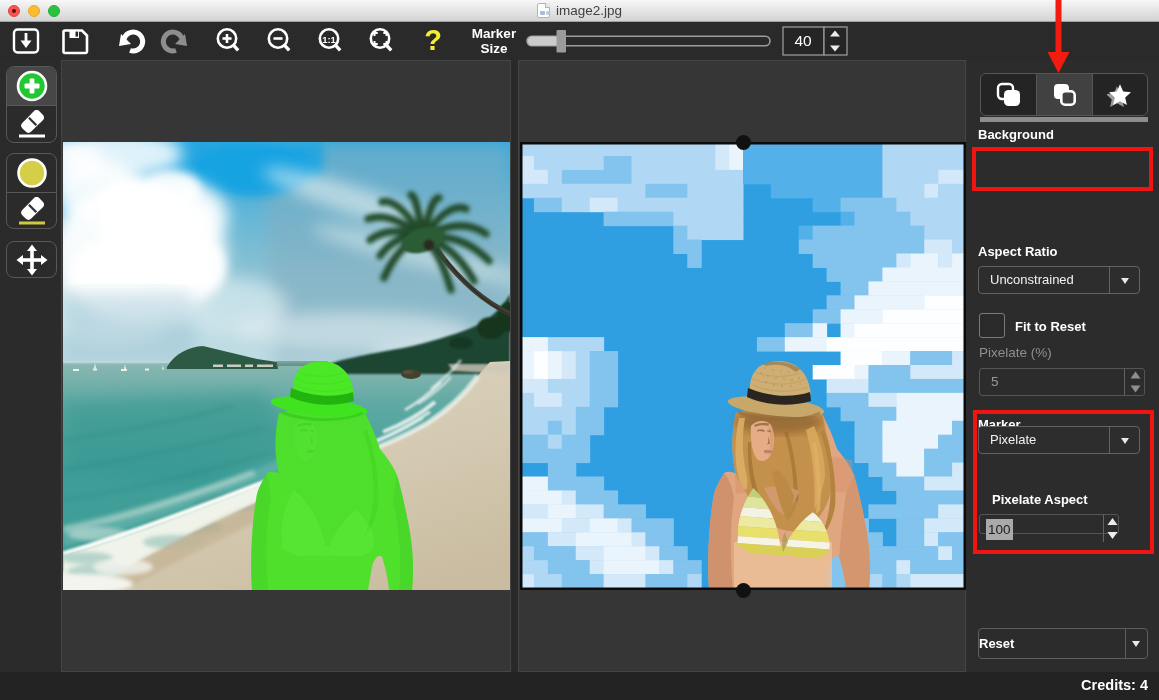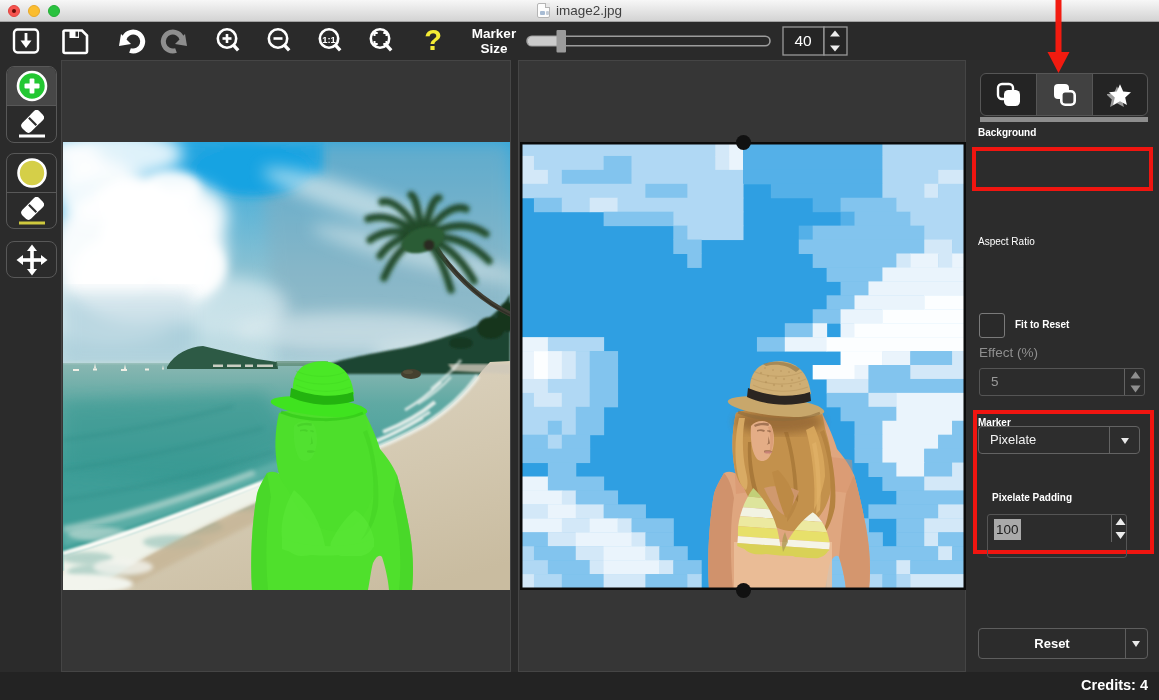--- a/index.html
+++ b/index.html
@@ -23,21 +23,21 @@
 #canvR{left:518px;width:448px}
 .photo{position:absolute}
 
 #rsb{left:966px;top:60px;width:193px;height:612px;background:#2c2c2c}
 #tabbar{position:absolute;left:14px;top:13px;width:168px;height:43px;border:1px solid #565656;border-radius:6px;display:flex;overflow:hidden;background:#242424}
 .tab{width:56px;height:100%;position:relative}
 .tab.sel{background:#414141}
 .tab + .tab{border-left:1px solid #565656}
 .tab svg{position:absolute;left:50%;top:50%;transform:translate(-50%,-50%)}
 #tabunder{position:absolute;left:14px;top:56.5px;width:168px;height:5px;background:#8d8d8d}
-.lbl{position:absolute;left:12px;color:#fff;font-size:10px;font-weight:bold}
+.lbl{position:absolute;left:12px;color:#fff;font-size:13px;font-weight:bold}
 .dd{position:absolute;left:12px;width:162px;height:28px;border:1px solid #636363;border-radius:4px;background:#2d2d2d;color:#f2f2f2;font-size:13px;line-height:26px;padding-left:11px}
 .ddsep{position:absolute;right:29px;top:0;width:1px;height:100%;background:#636363}
 .caret{position:absolute;right:10px;top:11px;width:0;height:0;border-left:4.5px solid transparent;border-right:4.5px solid transparent;border-top:6px solid #e8e8e8}
 .redbox{position:absolute;border:4px solid #f01510}
 
 .handle{position:absolute;width:15px;height:15px;border-radius:50%;background:#111}
 
 #bottom{left:0;top:672px;width:1159px;height:28px;background:#232323}
 #credits{position:absolute;right:11px;top:5px;color:#fff;font-weight:bold;font-size:14.5px}
 </style></head><body>
@@ -638,41 +638,42 @@
       <div class="tab">
         <svg width="26" height="26" viewBox="0 0 26 26">
           <path d="M13,2.2 L16.2,9.4 L24,10.2 L18.2,15.4 L19.9,23.1 L13,19.2 L6.1,23.1 L7.8,15.4 L2,10.2 L9.8,9.4 Z" transform="translate(-3,2)" fill="#9c9c9c"></path>
           <path d="M13,2.2 L16.2,9.4 L24,10.2 L18.2,15.4 L19.9,23.1 L13,19.2 L6.1,23.1 L7.8,15.4 L2,10.2 L9.8,9.4 Z" fill="#fff"></path>
         </svg>
       </div>
     </div>
     <div id="tabunder"></div>
     <div class="lbl" style="top:67px">Background</div>
     <div class="redbox" style="left:6px;top:86.5px;width:181px;height:44px"></div>
-    <div class="lbl" style="top:176px;font-weight:400">Aspect Ratio</div>
+    <div class="lbl" style="top:184px;font-weight:700">Aspect Ratio</div>
+    <div class="dd" style="top:206px">Unconstrained<div class="ddsep"></div><div class="caret"></div></div>
     <div class="abs" style="left:13px;top:253px;width:26px;height:25px;border:1.5px solid #7a7a7a;border-radius:3px;background:#2a2a2a"></div>
     <div class="lbl" style="left:49px;top:259px">Fit to Reset</div>
-    <div class="abs" style="left:13px;top:285px;color:#8f8f8f;font-size:13.5px">Effect (%)</div>
+    <div class="abs" style="left:13px;top:285px;color:#8f8f8f;font-size:13.5px">Pixelate (%)</div>
     <div class="abs" style="left:13px;top:308px;width:166px;height:28px;border:1px solid #555;border-radius:3px;color:#9a9a9a;font-size:13.5px;line-height:26px;padding-left:11px">5<div class="abs" style="left:144px;top:0px;width:21px;height:26px;border-left:1px solid #636363"><svg width="21" height="26">
           <path d="M5.5 9.5 L15.5 9.5 L10.5 2.5 Z" fill="#8f8f8f"></path>
           <path d="M5.5 16.5 L15.5 16.5 L10.5 23.5 Z" fill="#8f8f8f"></path>
         </svg></div></div>
     <div class="redbox" style="left:7px;top:350px;width:181px;height:144px"></div>
     <div class="lbl" style="top:357px">Marker</div>
     <div class="dd" style="top:366px">Pixelate<div class="ddsep"></div><div class="caret"></div></div>
-    <div class="lbl" style="left:26px;top:432px">Pixelate Padding</div>
-    <div class="abs" style="left:21px;top:454px;width:140px;height:44px;border:1px solid #555;border-radius:3px;font-size:13.5px;line-height:27px">
+    <div class="lbl" style="left:26px;top:432px">Pixelate Aspect</div>
+    <div class="abs" style="left:13px;top:454px;width:140px;height:20px;border:1px solid #555;border-radius:3px;font-size:13.5px;line-height:27px">
       <span style="position:absolute;left:6px;top:3.5px;background:#a9a9a9;color:#1a1a1a;padding:0 2px;line-height:21px">100</span>
       <div class="abs" style="left:123px;top:0px;width:17px;height:27px;border-left:1px solid #636363"><svg width="17" height="27">
           <path d="M3.5 10.0 L13.5 10.0 L8.5 3.0 Z" fill="#ececec"></path>
           <path d="M3.5 17.0 L13.5 17.0 L8.5 24.0 Z" fill="#ececec"></path>
         </svg></div>
     </div>
     <div class="abs" style="left:12px;top:568px;width:170px;height:31px;border:1px solid #5e5e5e;border-radius:4px">
-      <div class="abs" style="left:0;top:0;width:147px;height:100%;border-right:1px solid #5e5e5e;color:#fff;font-weight:bold;font-size:13px;text-align:center;line-height:29px">Reset</div>
+      <div class="abs" style="left:0;top:0;width:147px;height:100%;border-right:1px solid #5e5e5e;color:#fff;font-weight:bold;font-size:13px;line-height:29px">Reset</div>
       <div class="caret" style="right:7px;top:12px"></div>
     </div>
   </div>
 <div id="bottom" class="abs">
     <div id="credits">Credits: 4</div>
   </div>
 <svg class="abs" style="left:1040px;top:0" width="40" height="80" viewBox="0 0 40 80">
     <rect x="15.5" y="0" width="6" height="54" fill="#f21b10"></rect>
     <path d="M7.5,52 L29.5,52 L18.5,73 Z" fill="#f21b10"></path>
   </svg>

